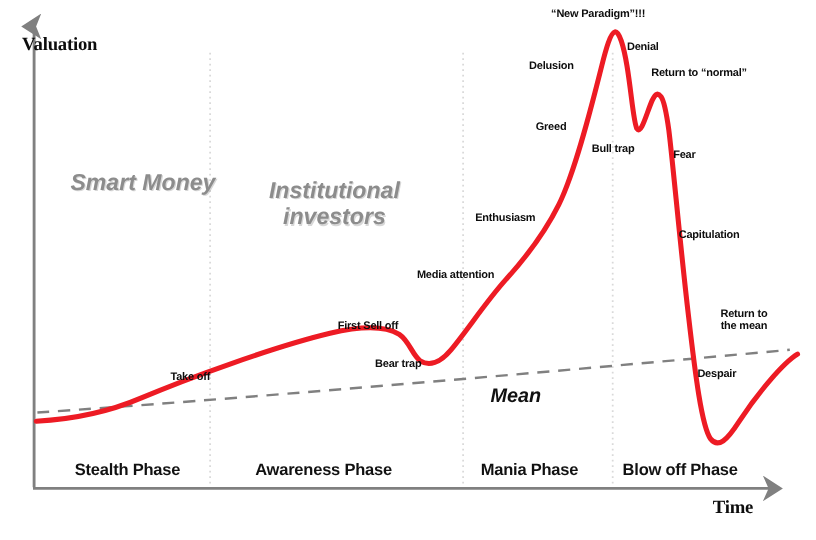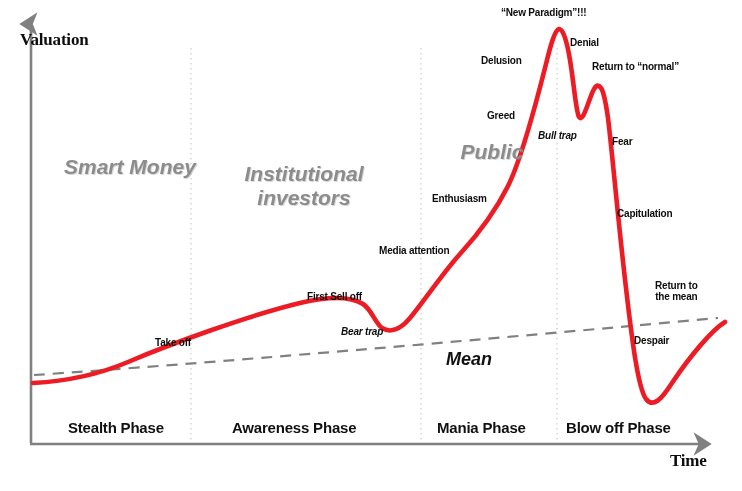--- a/index.html
+++ b/index.html
@@ -28,21 +28,20 @@
     position: absolute;
     white-space: nowrap;
     color: #0d0d0d;
     font-family: "Liberation Sans", sans-serif;
     font-size: 10px;
     font-weight: bold;
     line-height: 1;
     letter-spacing: -0.2px;
   }
   .lbl.italic {
-    font-style: italic;
   }
   .phase-lbl {
     position: absolute;
     white-space: nowrap;
     color: #111111;
     font-family: "Liberation Sans", sans-serif;
     font-size: 15px;
     font-weight: bold;
     line-height: 1;
     letter-spacing: -0.2px;
@@ -125,26 +124,25 @@
              C 583,123 588,102 593,91
              C 596,85 598,84 601,88
              C 604,92 606,104 608,118
              C 612,150 618,220 626,288
              C 632,340 638,388 646,399
              C 653,408 661,400 672,383
              C 690,356 712,330 725,322" fill="none" stroke="#ED1B24" stroke-width="4.6" stroke-linecap="round" stroke-linejoin="round"></path>
   </svg>
 
   <div class="axis-title" style="left:20px; top:31px;">Valuation</div>
-  <div class="axis-title" style="left:670px; top:452px;text-align:right;">Time</div>
+  <div class="axis-title" style="left:648px; top:452px;text-align:right;">Time</div>
 
   <div class="actor-lbl" style="left:64px; top:155px; width:130px;">Smart Money</div>
   <div class="actor-lbl two-line" style="left:228px; top:142px; width:152px; white-space:pre-line;margin-top:20px;">Institutional
 investors</div>
-  <div class="actor-lbl" style="left:452px; top:140px; width:80px;">Public</div>
 
   <div class="lbl" style="left:155px; top:338px;">Take off</div>
   <div class="lbl" style="left:307px; top:292px;">First Sell off</div>
   <div class="lbl italic" style="left:341px; top:327px;">Bear trap</div>
   <div class="lbl" style="left:379px; top:246px;">Media attention</div>
   <div class="lbl" style="left:432px; top:194px;">Enthusiasm</div>
   <div class="lbl" style="left:487px; top:111px;">Greed</div>
   <div class="lbl" style="left:481px; top:56px;">Delusion</div>
   <div class="lbl" style="left:501px; top:8px;">“New Paradigm”!!!</div>
   <div class="lbl" style="left:570px; top:38px;">Denial</div>

